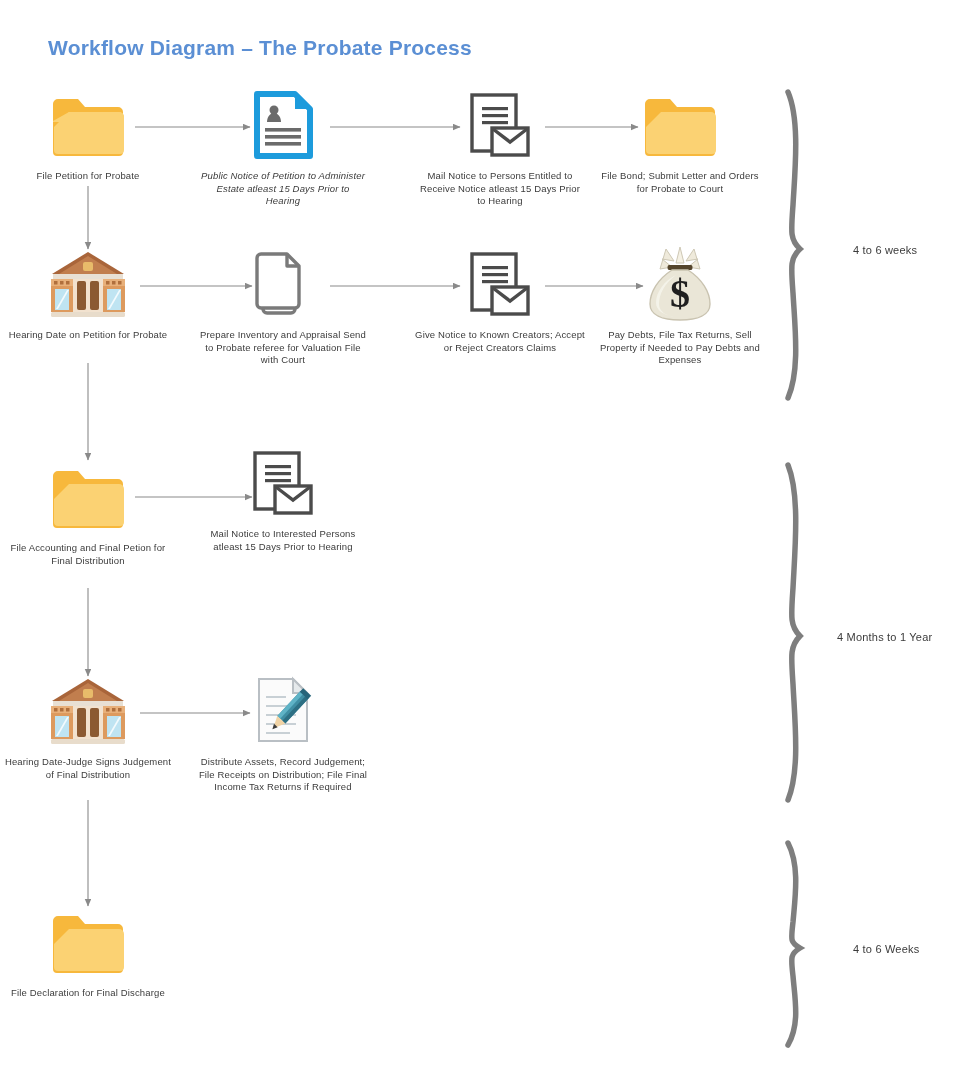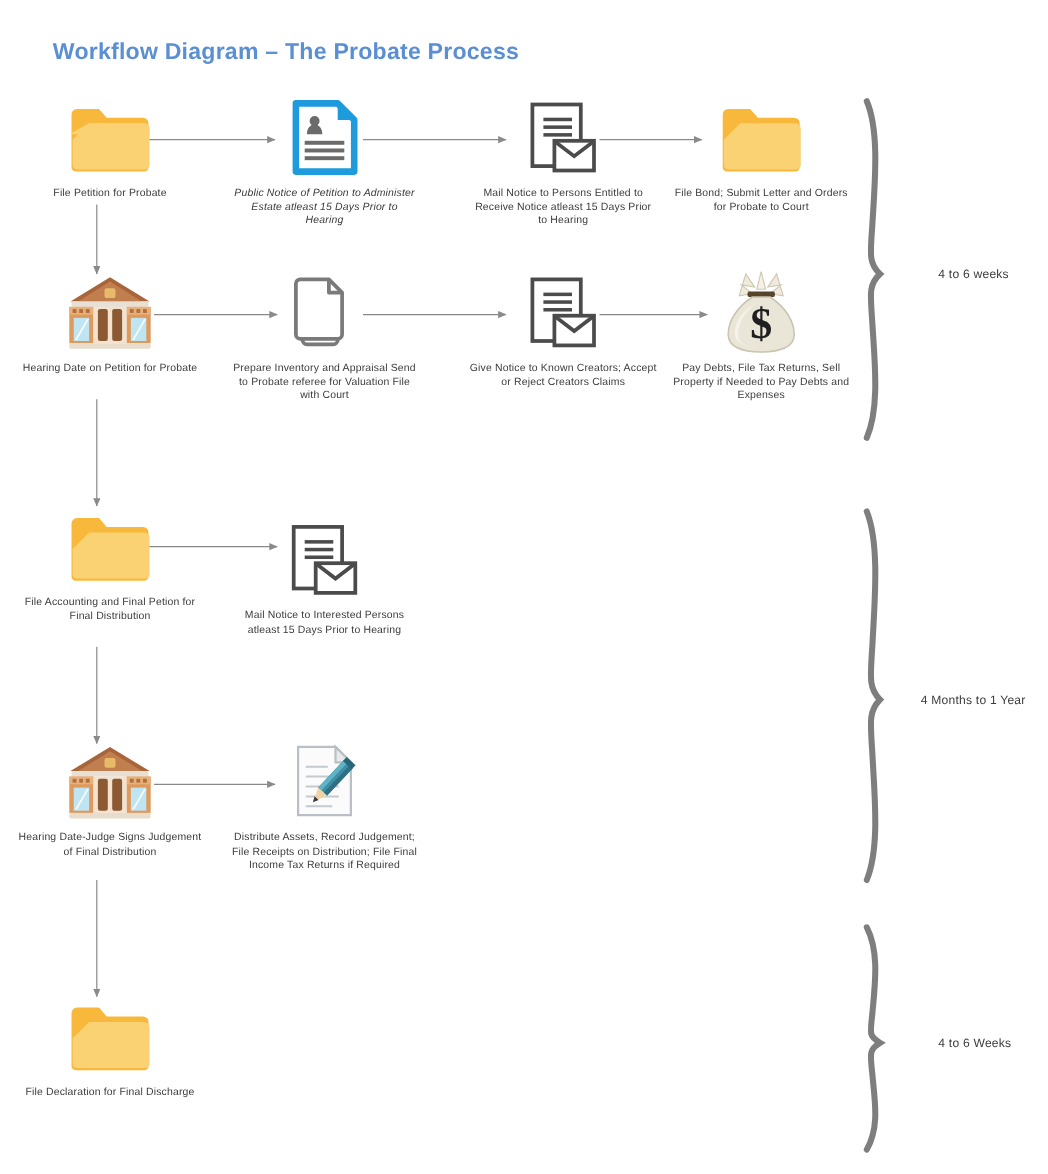--- a/index.html
+++ b/index.html
@@ -31,21 +31,20 @@
     color: #5b8fd4;
     letter-spacing: 0.2px;
     white-space: nowrap;
   }
 
   
   .node {
     position: absolute;
     width: 170px;
     text-align: center;
-    margin-left: 12px;
   }
   .node .icon-wrap {
     height: 78px;
     display: flex;
     align-items: center;
     justify-content: center;
   }
   .node .label {
     margin-top: 6px;
     font-size: 9.5px;
@@ -249,21 +248,21 @@
   <div class="node" style="left:3px; top:458px;">
     <div class="icon-wrap">
       <svg width="78" height="66" viewBox="0 0 78 66">
         <path d="M4,12 a5,5 0 0 1 5,-5 h20 l7,8 h33 a5,5 0 0 1 5,5 v40 a4,4 0 0 1 -4,4 h-62 a4,4 0 0 1 -4,-4 z" fill="#f7b83c"></path>
         <path d="M20,20 h50 a5,5 0 0 1 5,5 v33 a4,4 0 0 1 -4,4 h-62 a4,4 0 0 1 -4,-4 v-23 z" fill="#fbd273"></path>
       </svg>
     </div>
     <div class="label">File Accounting and Final Petion for Final Distribution</div>
   </div>
 
-  <div class="node" style="left:198px; top:470px;">
+  <div class="node" style="left:198px; top:444px;">
     <div class="icon-wrap">
       <svg width="68" height="70" viewBox="0 0 68 70">
         <rect x="6" y="5" width="44" height="56" fill="#ffffff" stroke="#4b4b4b" stroke-width="3.4"></rect>
         <rect x="16" y="17" width="26" height="3.2" fill="#4b4b4b"></rect>
         <rect x="16" y="24" width="26" height="3.2" fill="#4b4b4b"></rect>
         <rect x="16" y="31" width="26" height="3.2" fill="#4b4b4b"></rect>
         <rect x="26" y="38" width="36" height="27" fill="#ffffff" stroke="#4b4b4b" stroke-width="3.4"></rect>
         <path d="M27,39 L44,52 L61,39" fill="none" stroke="#4b4b4b" stroke-width="3.4"></path>
       </svg>
     </div>

